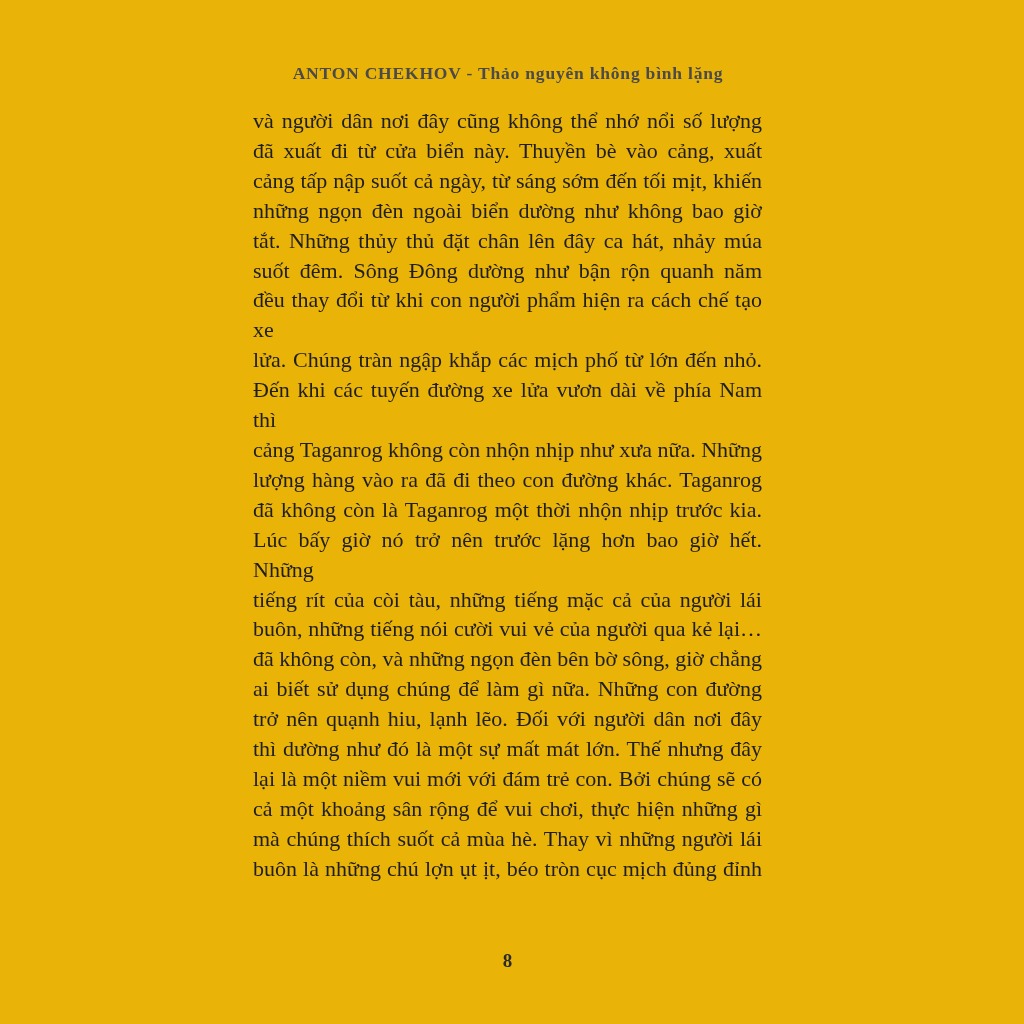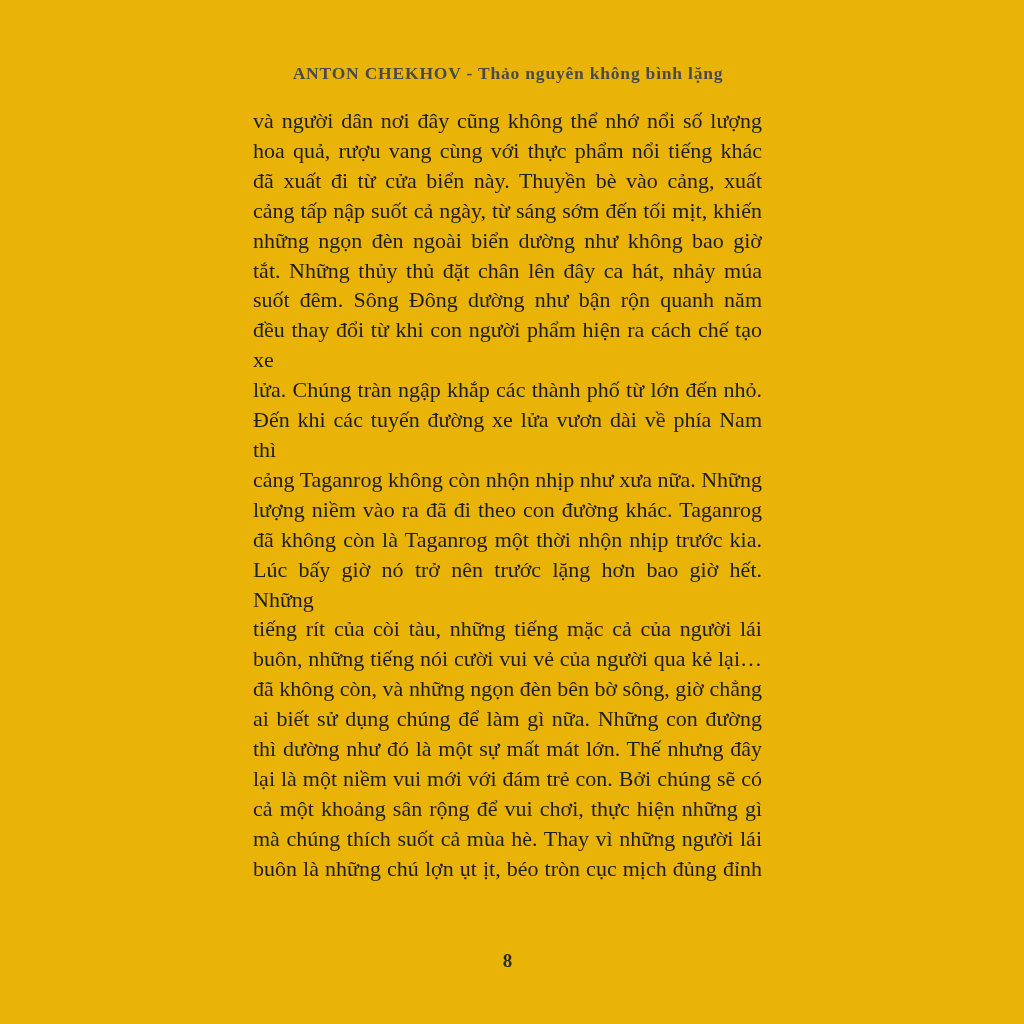--- a/index.html
+++ b/index.html
@@ -60,37 +60,37 @@
   }
 </style>
 </head>
 <body>
 
 <div class="page">
   <div class="running-header">ANTON CHEKHOV - Thảo nguyên không bình lặng</div>
 
   <div class="body-text">
       <div class="line">và người dân nơi đây cũng không thể nhớ nổi số lượng</div>
-      <div class="line">hoa quả, rượu vang cùng với thực phẩm nổi tiếng khác</div>
       <div class="line">đã xuất đi từ cửa biển này. Thuyền bè vào cảng, xuất</div>
       <div class="line">cảng tấp nập suốt cả ngày, từ sáng sớm đến tối mịt, khiến</div>
       <div class="line">những ngọn đèn ngoài biển dường như không bao giờ</div>
       <div class="line">tắt. Những thủy thủ đặt chân lên đây ca hát, nhảy múa</div>
       <div class="line">suốt đêm. Sông Đông dường như bận rộn quanh năm</div>
       <div class="line">đều thay đổi từ khi con người phẩm hiện ra cách chế tạo xe</div>
-      <div class="line">lửa. Chúng tràn ngập khắp các thành phố từ lớn đến nhỏ.</div>
+      <div class="line">lửa. Chúng tràn ngập khắp các mịch phố từ lớn đến nhỏ.</div>
       <div class="line">Đến khi các tuyến đường xe lửa vươn dài về phía Nam thì</div>
       <div class="line">cảng Taganrog không còn nhộn nhịp như xưa nữa. Những</div>
-      <div class="line">lượng niềm vào ra đã đi theo con đường khác. Taganrog</div>
+      <div class="line">lượng hàng vào ra đã đi theo con đường khác. Taganrog</div>
       <div class="line">đã không còn là Taganrog một thời nhộn nhịp trước kia.</div>
       <div class="line">Lúc bấy giờ nó trở nên trước lặng hơn bao giờ hết. Những</div>
       <div class="line">tiếng rít của còi tàu, những tiếng mặc cả của người lái</div>
       <div class="line">buôn, những tiếng nói cười vui vẻ của người qua kẻ lại…</div>
       <div class="line">đã không còn, và những ngọn đèn bên bờ sông, giờ chẳng</div>
       <div class="line">ai biết sử dụng chúng để làm gì nữa. Những con đường</div>
+      <div class="line">trở nên quạnh hiu, lạnh lẽo. Đối với người dân nơi đây</div>
       <div class="line">thì dường như đó là một sự mất mát lớn. Thế nhưng đây</div>
       <div class="line">lại là một niềm vui mới với đám trẻ con. Bởi chúng sẽ có</div>
       <div class="line">cả một khoảng sân rộng để vui chơi, thực hiện những gì</div>
       <div class="line">mà chúng thích suốt cả mùa hè. Thay vì những người lái</div>
       <div class="line">buôn là những chú lợn ụt ịt, béo tròn cục mịch đủng đỉnh</div>
     </div>
 
   <div class="page-number">8</div>
 </div>
 

